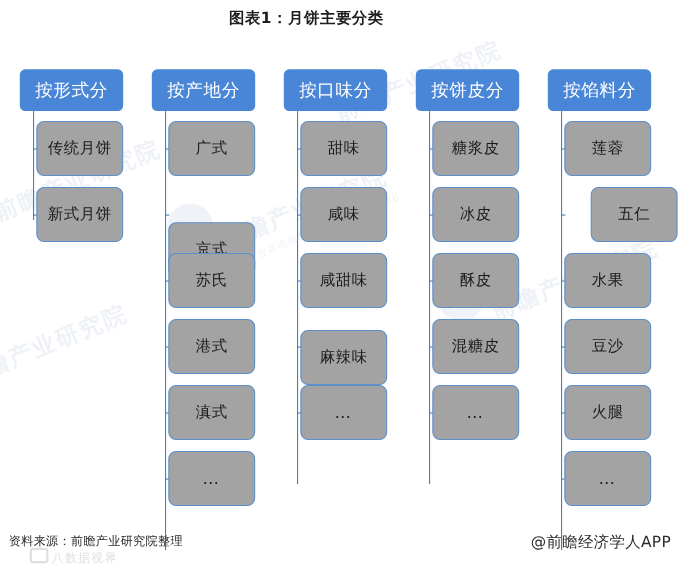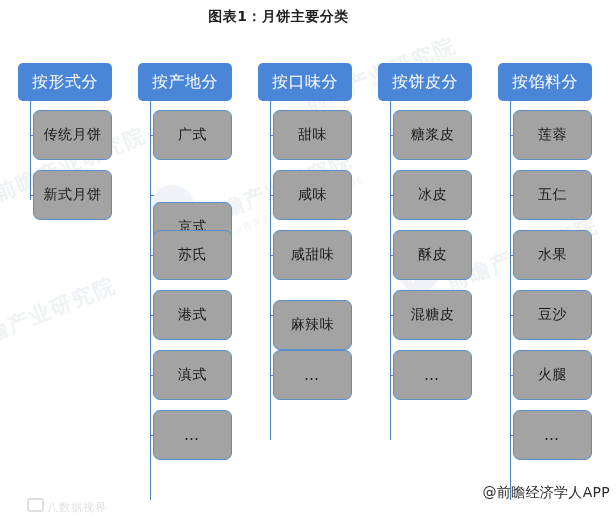--- a/index.html
+++ b/index.html
@@ -249,30 +249,31 @@
     <div class="stub" style="top:312px;"></div>
     <div class="leaf dots" style="top:287px;">…</div>
   </div>
 
   <div class="column" style="left:498px;">
     <div class="cat-header">按馅料分</div>
     <div class="trunk" style="height:399px;"></div>
     <div class="stub" style="top:72px;"></div>
     <div class="leaf" style="top:47px;">莲蓉</div>
     <div class="stub" style="top:132px;"></div>
-    <div class="leaf" style="top:107px;">五仁</div>
+    <div class="leaf" style="top:107px;margin-left:24px;">五仁</div>
     <div class="stub" style="top:192px;"></div>
     <div class="leaf" style="top:167px;text-align:center;">水果</div>
     <div class="stub" style="top:252px;"></div>
     <div class="leaf" style="top:227px;">豆沙</div>
     <div class="stub" style="top:312px;"></div>
     <div class="leaf" style="top:287px;">火腿</div>
     <div class="stub" style="top:372px;"></div>
     <div class="leaf dots" style="top:347px;">…</div>
   </div>
 
+  <div id="footer-source">资料来源：前瞻产业研究院整理</div>
   <div id="footer-brand">@前瞻经济学人APP</div>
 
 </div>
 
 <div class="wm-bl">
   <span class="cam"></span><span>八数据视界</span>
 </div>
 
 </body></html>

